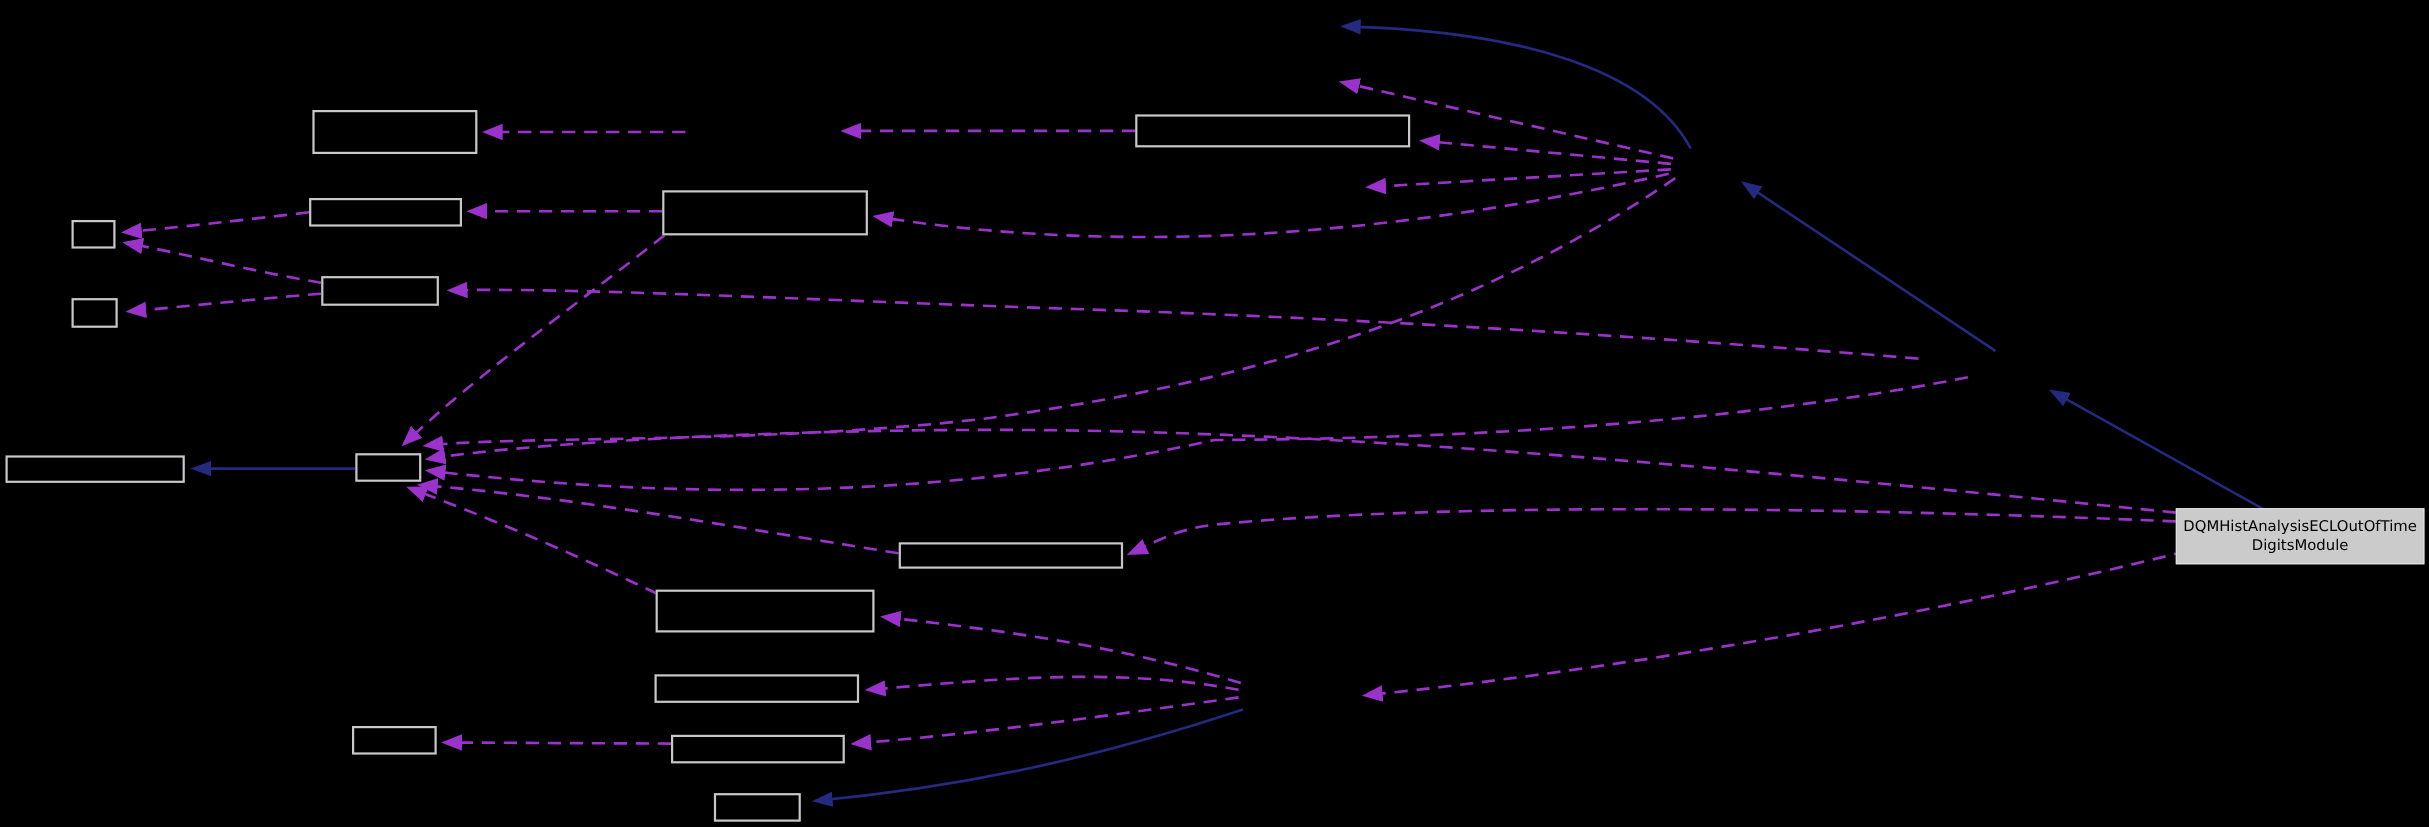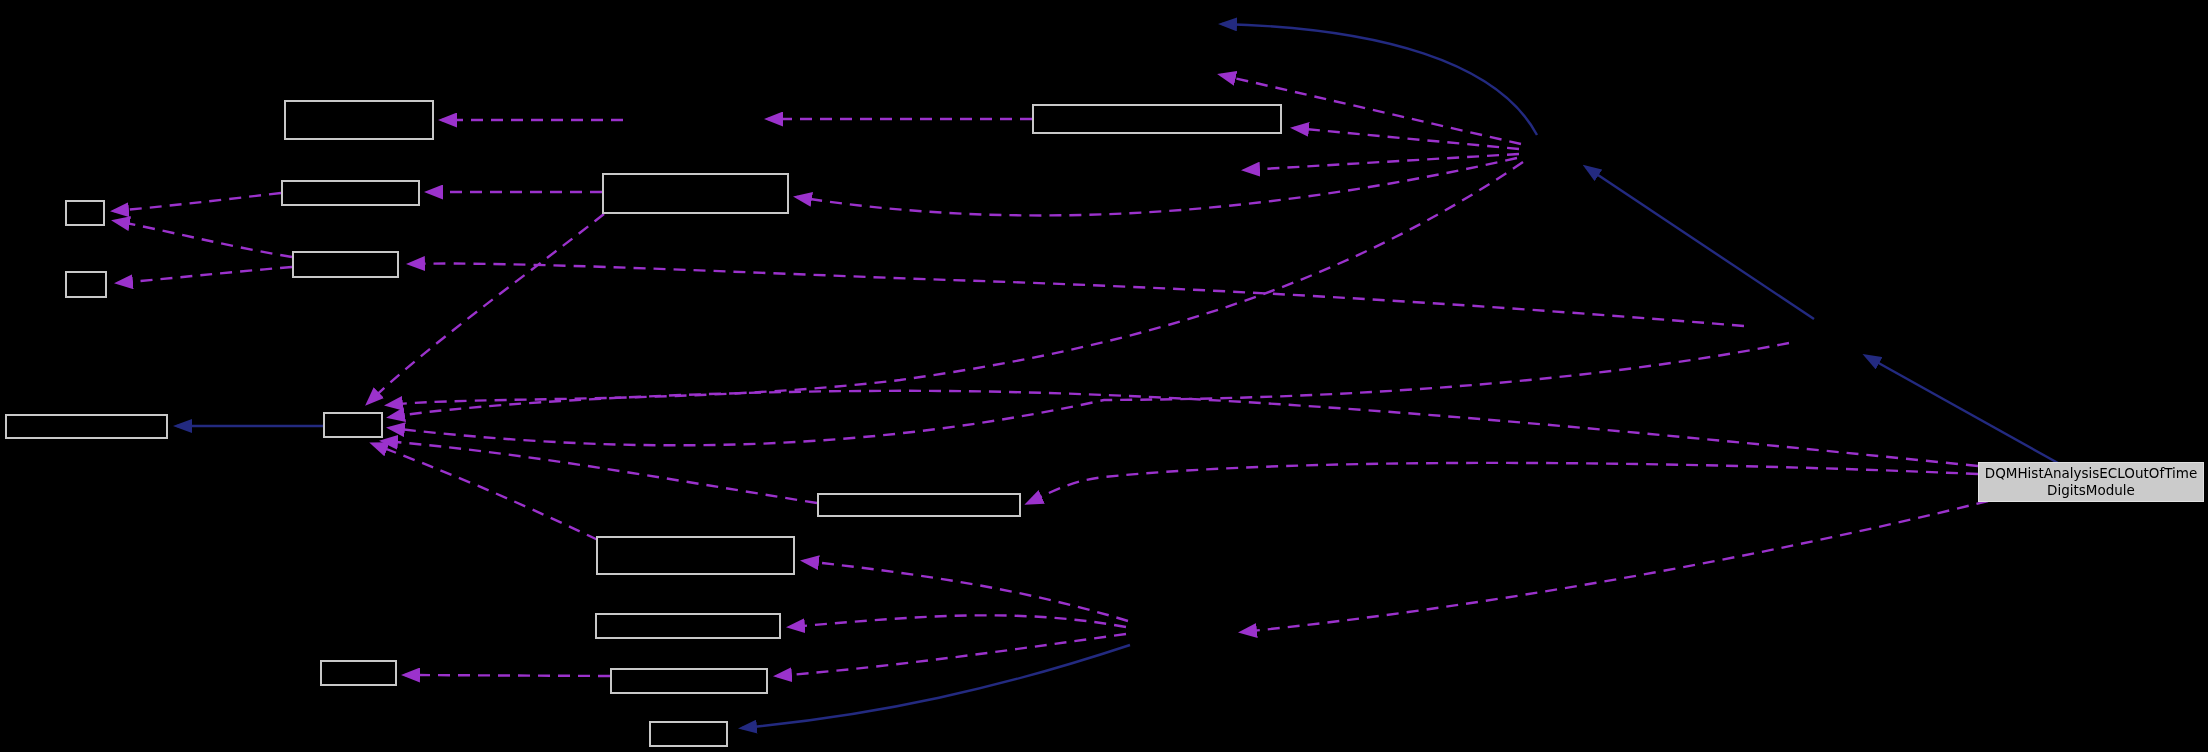--- a/index.html
+++ b/index.html
@@ -88,18 +88,18 @@
   <div class="node" style="left:1032px;top:104px;width:250px;height:30px;"></div>
   <div class="node" style="left:5px;top:414px;width:163px;height:25px;"></div>
   <div class="node" style="left:323px;top:412px;width:60px;height:26px;"></div>
   <div class="node" style="left:817px;top:493px;width:204px;height:24px;"></div>
   <div class="node" style="left:596px;top:536px;width:199px;height:39px;"></div>
   <div class="node" style="left:595px;top:613px;width:186px;height:26px;"></div>
   <div class="node" style="left:320px;top:660px;width:77px;height:26px;"></div>
   <div class="node" style="left:610px;top:668px;width:158px;height:26px;"></div>
   <div class="node" style="left:649px;top:721px;width:79px;height:26px;"></div>
 
-  <div class="node hl" style="left:1978px;top:462px;width:226px;height:40px;">
+  <div class="node hl" style="left:1978px;top:462px;width:226px;height:51px;">
     <span>DQMHistAnalysisECLOutOfTime</span>
     <span>DigitsModule</span>
   </div>
 
 </div>
 
 </body></html>

